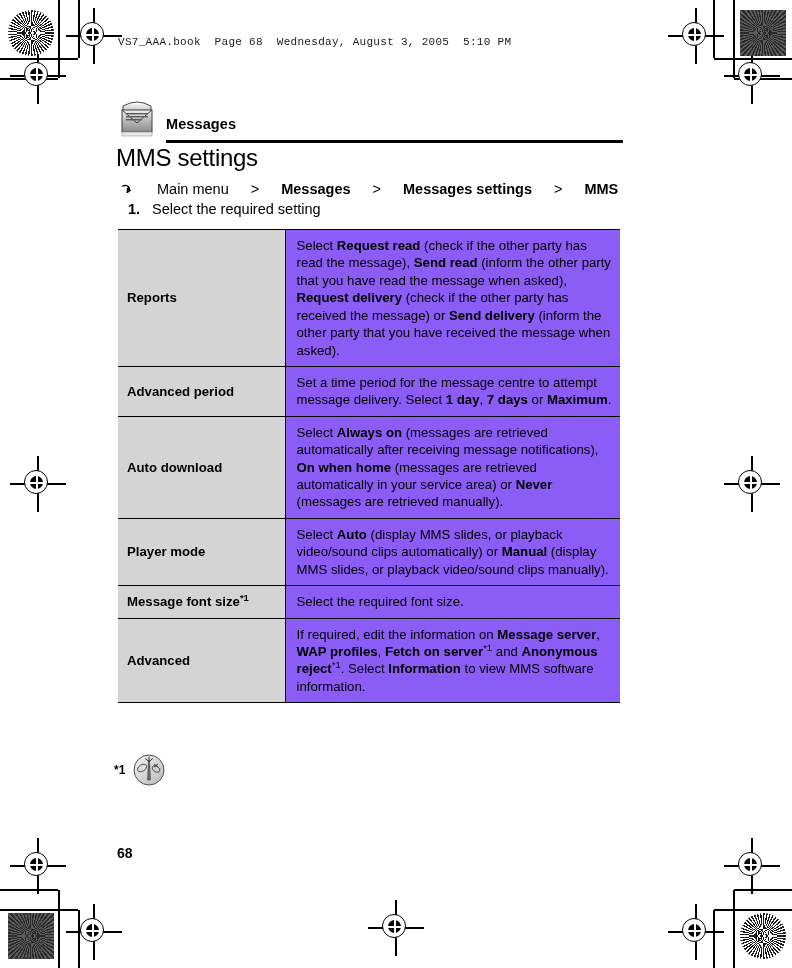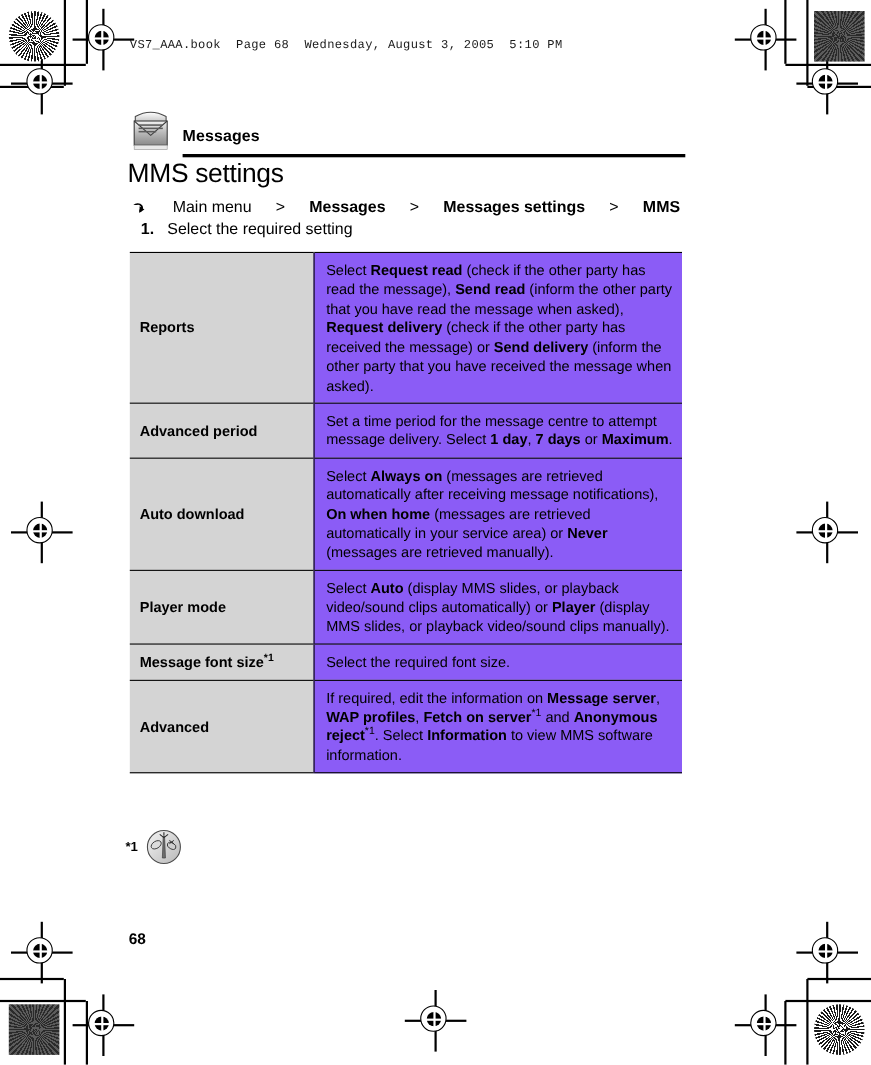--- a/index.html
+++ b/index.html
@@ -378,21 +378,21 @@
       <tr>
         <td class="label-cell">Advanced period</td>
         <td class="desc-cell">Set a time period for the message centre to attempt message delivery. Select <b>1 day</b>, <b>7 days</b> or <b>Maximum</b>.</td>
       </tr>
       <tr>
         <td class="label-cell">Auto download</td>
         <td class="desc-cell">Select <b>Always on</b> (messages are retrieved automatically after receiving message notifications), <b>On when home</b> (messages are retrieved automatically in your service area) or <b>Never</b> (messages are retrieved manually).</td>
       </tr>
       <tr>
         <td class="label-cell">Player mode</td>
-        <td class="desc-cell">Select <b>Auto</b> (display MMS slides, or playback video/sound clips automatically) or <b>Player</b> (display MMS slides, or playback video/sound clips manually).</td>
+        <td class="desc-cell">Select <b>Auto</b> (display MMS slides, or playback video/sound clips automatically) or <b>Manual</b> (display MMS slides, or playback video/sound clips manually).</td>
       </tr>
       <tr>
         <td class="label-cell">Message font size<sup class="fn">*1</sup></td>
         <td class="desc-cell">Select the required font size.</td>
       </tr>
       <tr>
         <td class="label-cell">Advanced</td>
         <td class="desc-cell">If required, edit the information on <b>Message server</b>, <b>WAP profiles</b>, <b>Fetch on server</b><sup class="fn">*1</sup> and <b>Anonymous reject</b><sup class="fn">*1</sup>. Select <b>Information</b> to view MMS software information.</td>
       </tr>
     </tbody>

